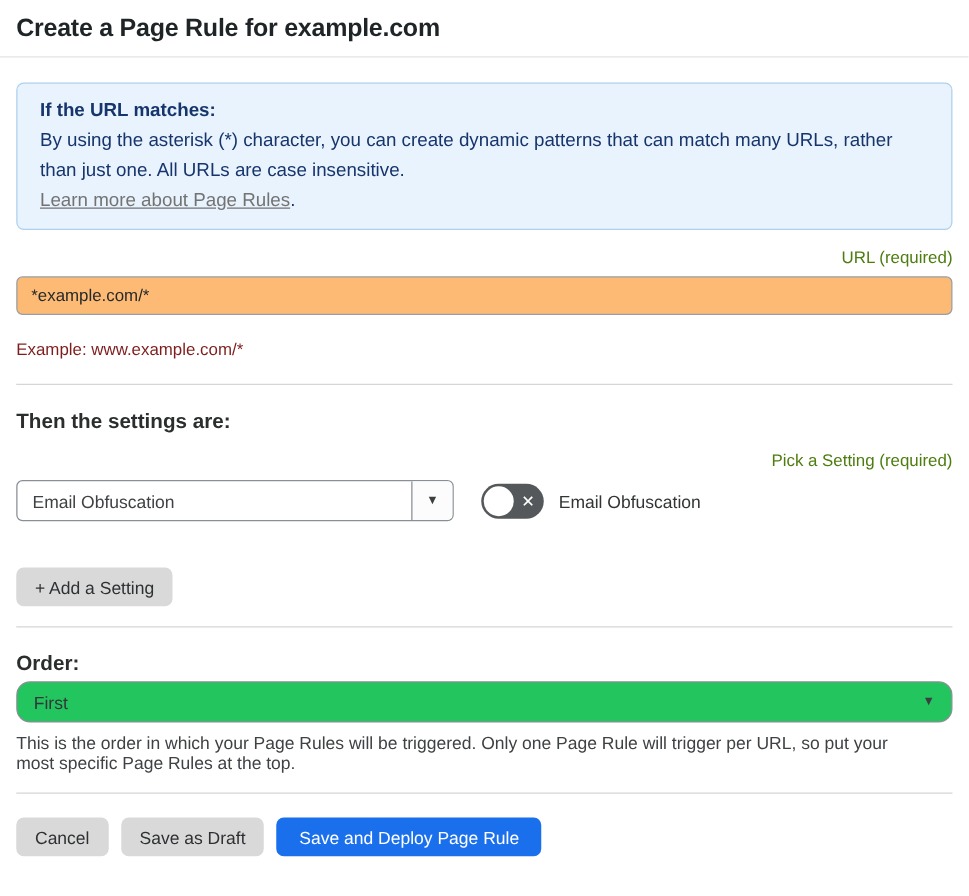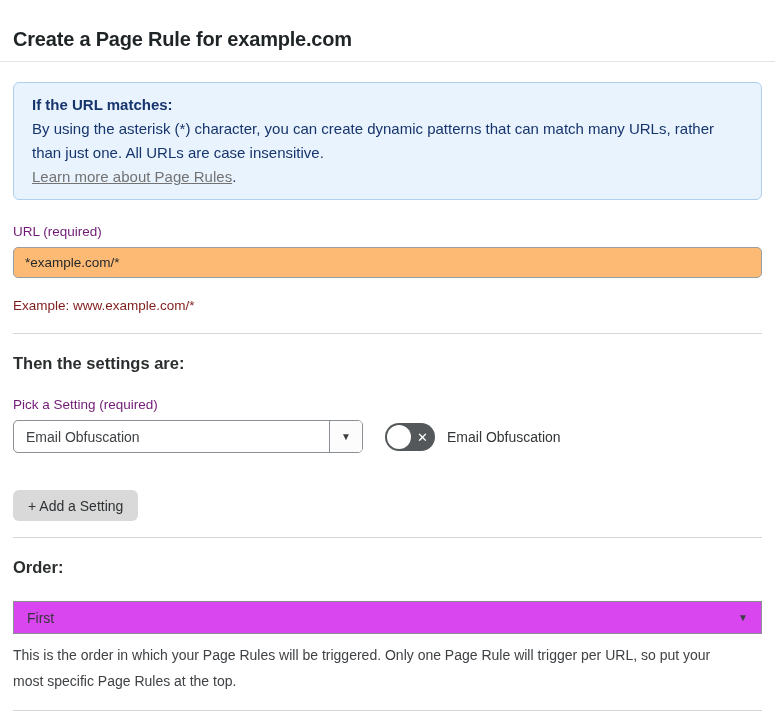--- a/index.html
+++ b/index.html
@@ -7,21 +7,21 @@
   body {
     width: 775px; height: 717px;
     background: #ffffff;
     font-family: "Liberation Sans", sans-serif;
     color: #303336;
     overflow: hidden;
   }
   .page { padding: 0 13px; }
 
   .page-title {
-    margin: 28px 0 0;
+    margin: 12px 0 0;
     font-size: 20px;
     font-weight: 700;
     color: #1f2426;
     letter-spacing: -0.2px;
   }
   .hr-full { margin-top: 10px; border-bottom: 1px solid #e4e4e4; }
   .hr-inset { border-bottom: 1px solid #d6d6d6; }
 
   .info-box {
     margin-top: 20px;
@@ -31,23 +31,24 @@
     padding: 10px 18px;
     font-size: 15px;
     line-height: 24px;
     color: #16356c;
   }
   .info-heading { font-weight: 700; }
   .info-link { color: #737373; text-decoration: underline; cursor: pointer; }
   .info-link-suffix { color: #16356c; }
 
   .field-label {
-    margin-top: 24px;
+    margin-top: 14px;
     font-size: 13.5px;
-    color: #701a75;
+    color: #4d7c0f;
+    text-align: right;
   }
   .url-input {
     margin-top: 8px;
     width: 100%;
     height: 31px;
     background: #fdba74;
     border: 1px solid #989ea3;
     border-radius: 5px;
     padding: 0 11px;
     font-family: "Liberation Sans", sans-serif;
@@ -149,38 +150,38 @@
     font-family: "Liberation Sans", sans-serif;
     font-size: 14px;
     cursor: pointer;
   }
   .btn-gray { background: #d9d9d9; color: #2e3133; }
   .btn-blue { background: #1a70ec; color: #ffffff; padding: 0 18px; }
   .add-setting-btn { margin-top: 37px; }
   .divider-2 { margin-top: 16px; }
 
   .full-select {
-    margin-top: 24px;
+    margin-top: 4px;
     width: 100%;
     height: 33px;
     border: 1px solid #898f94;
-    border-radius: 0;
-    background: #d946ef;
+    border-radius: 11px;
+    background: #22c55e;
     display: flex;
     align-items: center;
     justify-content: space-between;
     padding: 0 13px;
     font-size: 14px;
     color: #333638;
     cursor: pointer;
   }
   .order-helper {
     margin-top: 8px;
     font-size: 14px;
-    line-height: 26px;
+    line-height: 16px;
     color: #3f4245;
     max-width: 730px;
   }
   .divider-3 { margin-top: 16px; }
 
   .footer-actions {
     margin-top: 19px;
     display: flex;
     align-items: center;
     gap: 10px;

